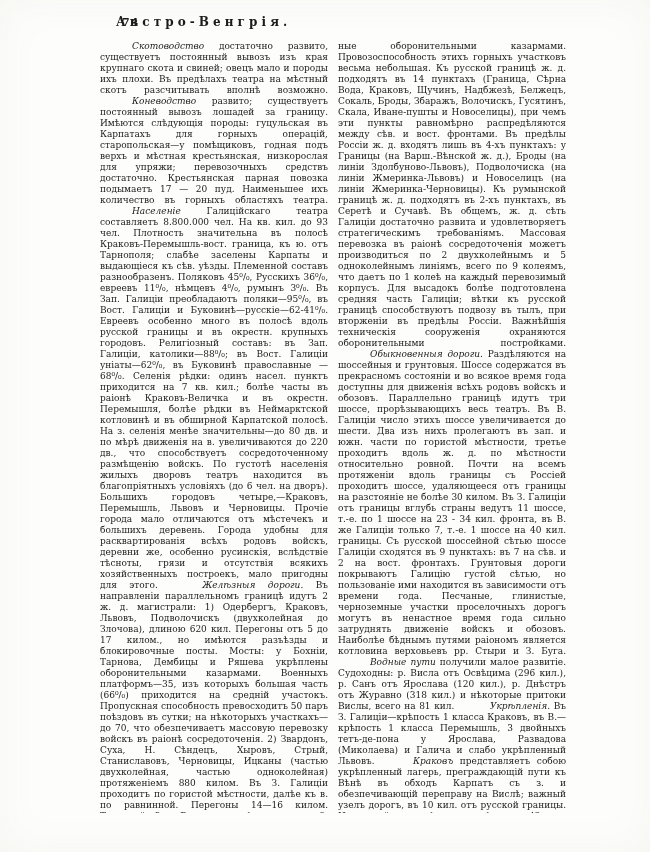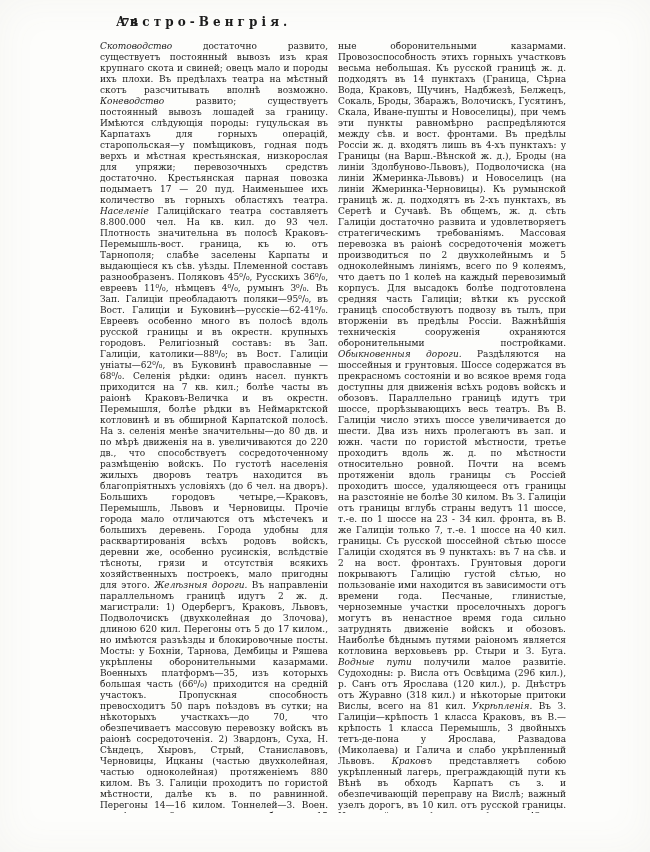--- a/index.html
+++ b/index.html
@@ -37,21 +37,21 @@
     display: flex; gap: 10px;
     overflow: hidden;
   }
   .col {
     width: 228px; height: 100%;
     text-align: justify;
     font-size: 9px;
     line-height: 11px;
     overflow: hidden;
   }
-  .ital { font-style: italic; }
+  .ital { font-style: italic; margin-left: 32px; }
 </style>
 </head>
 <body>
 
 <div class="page">
   <div class="header">
     <span class="pagenum">74</span>
     <span class="title">Австро-Венгрія.</span>
   </div>
   <div class="columns">

